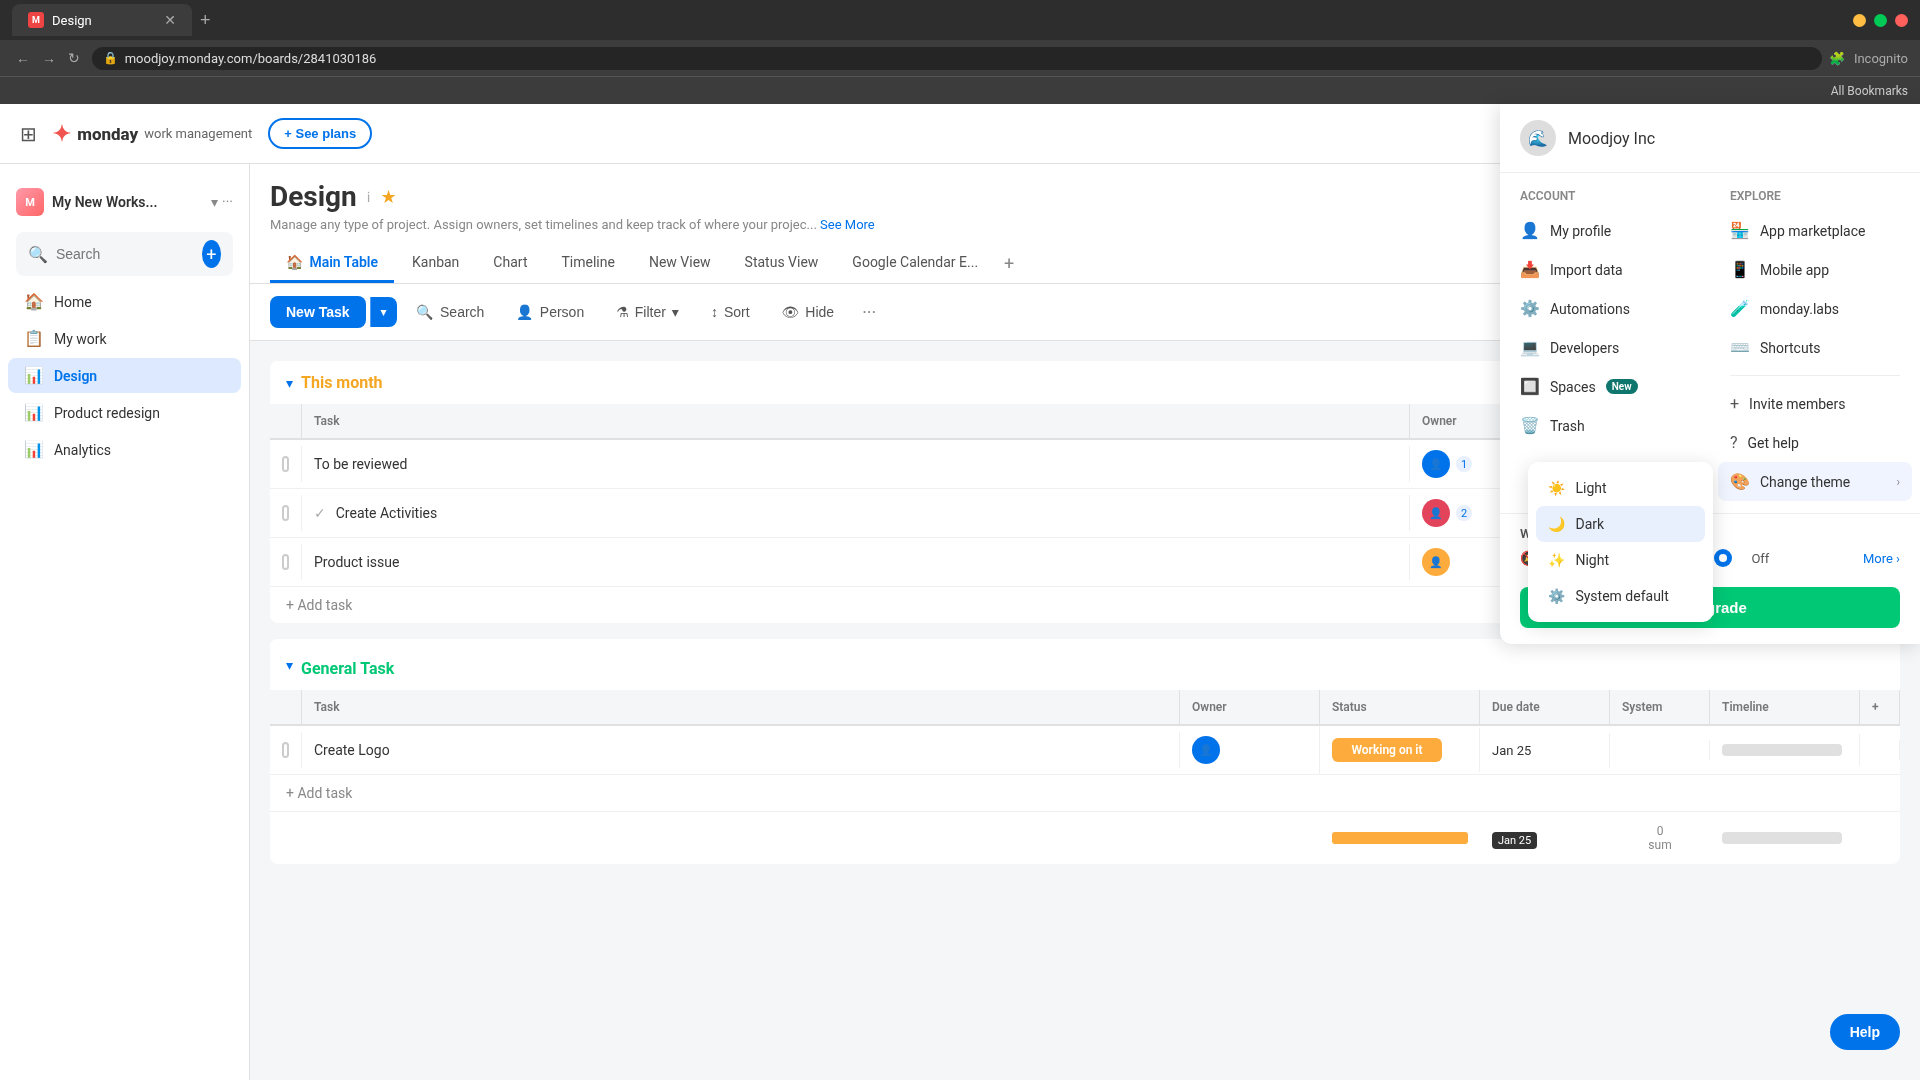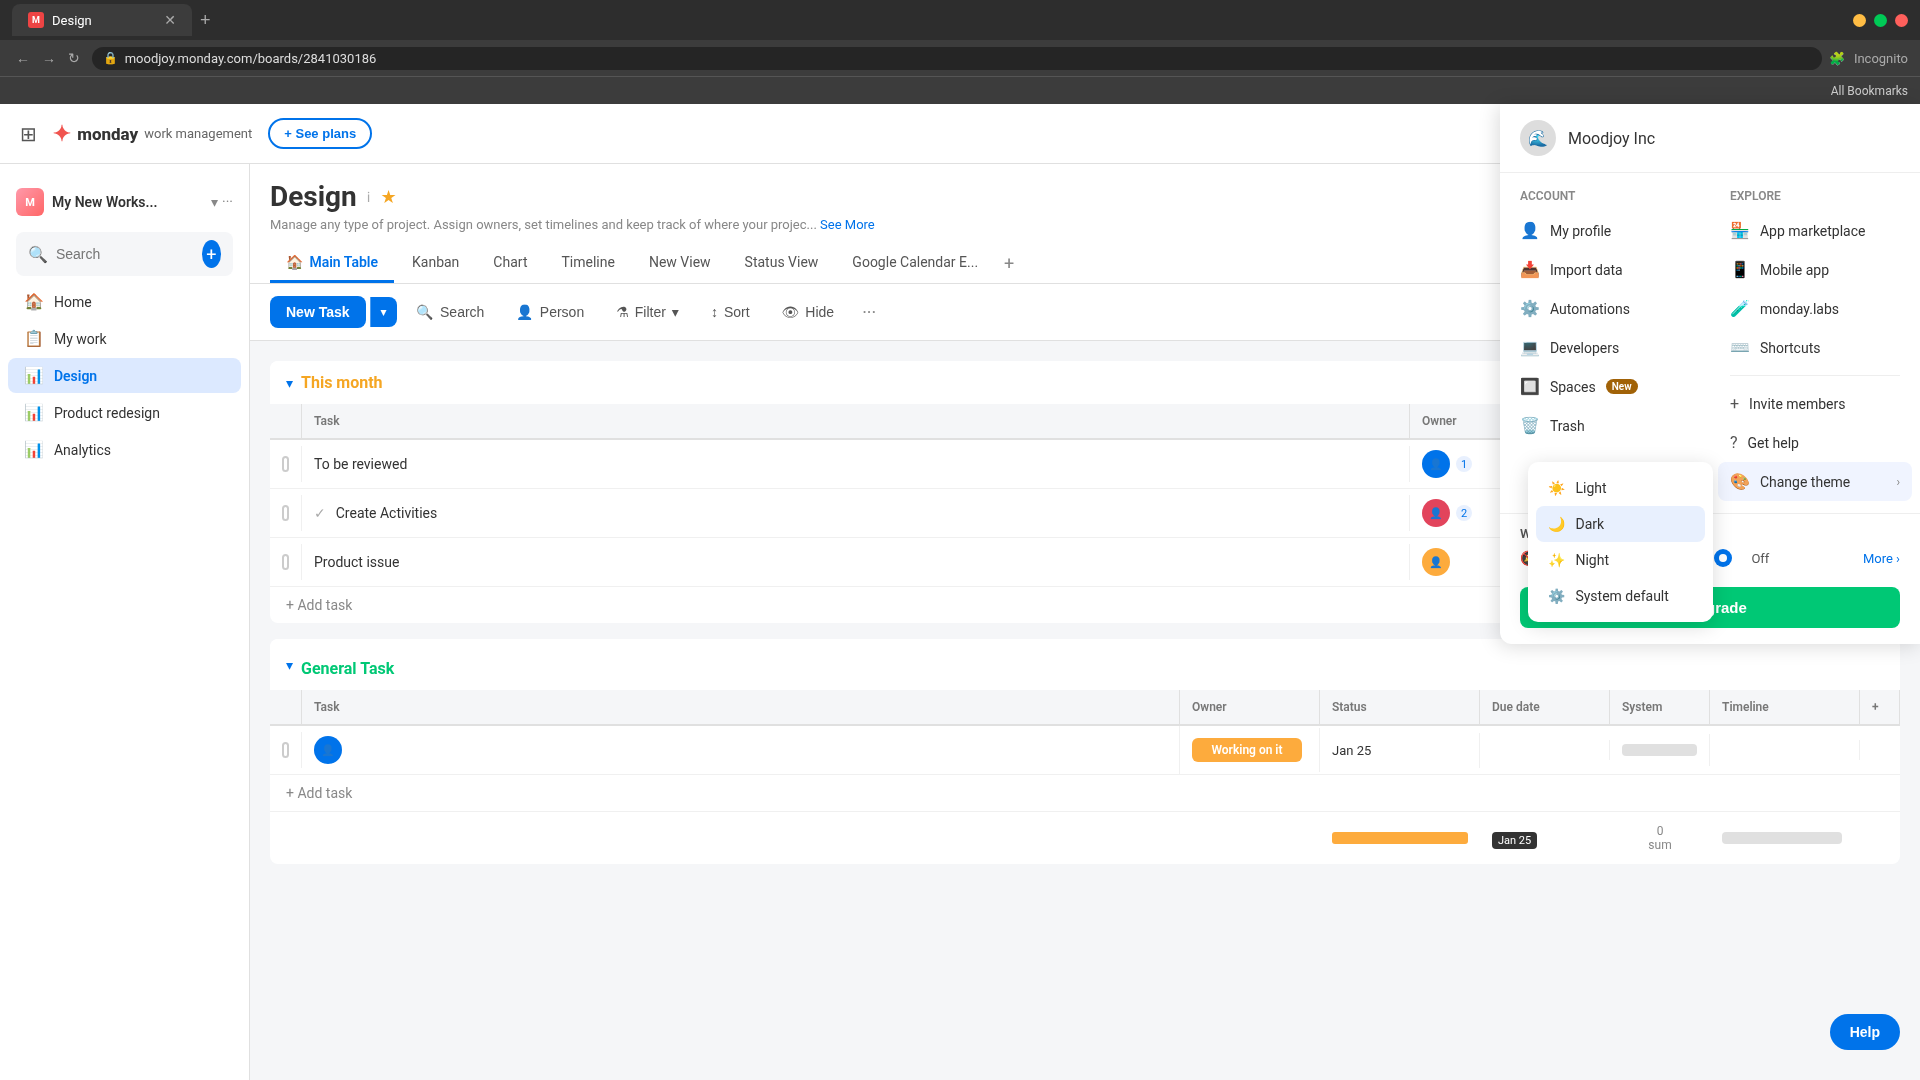--- a/index.html
+++ b/index.html
@@ -97,21 +97,21 @@
     
     .menu-overlay { position: fixed; top: 104px; right: 0; width: 420px; background: #fff; box-shadow: -2px 2px 20px rgba(0,0,0,0.15); z-index: 200; border-radius: 0 0 0 12px; padding-bottom: 16px; }
     .menu-header { padding: 16px 20px; display: flex; align-items: center; gap: 12px; border-bottom: 1px solid #eee; }
     .company-avatar { width: 36px; height: 36px; border-radius: 50%; background: #ddd; display: flex; align-items: center; justify-content: center; overflow: hidden; }
     .company-name { font-size: 16px; font-weight: 400; color: #333; }
     .menu-columns { display: flex; gap: 0; padding: 12px 0; }
     .menu-col { flex: 1; padding: 0 8px; }
     .menu-col-title { font-size: 12px; font-weight: 600; color: #888; text-transform: uppercase; padding: 4px 12px 8px; }
     .menu-item { display: flex; align-items: center; gap: 10px; padding: 10px 12px; border-radius: 8px; cursor: pointer; font-size: 14px; color: #333; position: relative; }
     .menu-item .menu-icon { font-size: 16px; color: #555; }
-    .menu-item .new-badge { background: #a16207; color: #fff; font-size: 10px; border-radius: 10px; padding: 2px 6px; font-weight: 600; }
+    .menu-item .new-badge { background: #0f766e; color: #fff; font-size: 10px; border-radius: 10px; padding: 2px 6px; font-weight: 600; }
     .menu-item .chevron { margin-left: auto; color: #888; font-size: 12px; }
     .menu-divider { height: 1px; background: #eee; margin: 8px 12px; }
 
     
     .theme-submenu { position: absolute; left: -190px; top: 0; width: 185px; background: #fff; box-shadow: 0 4px 20px rgba(0,0,0,0.15); border-radius: 10px; padding: 8px; z-index: 210; }
     .theme-item { display: flex; align-items: center; gap: 10px; padding: 10px 12px; border-radius: 8px; cursor: pointer; font-size: 14px; color: #333; }
     .theme-item.active { background: #e8f0fe; }
     .theme-icon { font-size: 14px; }
 
     
@@ -390,20 +390,21 @@
         <div class="th">Due date</div>
         <div class="th">System</div>
         <div class="th">Timeline</div>
         <div class="th">+</div>
       </div>
 
       <div style="display:grid; grid-template-columns:32px 1fr 140px 160px 130px 100px 150px 40px; border-bottom:1px solid #f0f0f0; align-items:center;">
         <div class="td">
             <div class="checkbox"></div>
           </div>
+        <div class="td">Create Logo</div>
         <div class="td">
           <div class="owner-avatar" style="background:#0073ea;">👤</div>
         </div>
         <div class="td">
           <span class="status-badge status-working">Working on it</span>
         </div>
         <div class="td">
           <span class="date-text">Jan 25</span>
         </div>
         <div class="td"></div>

